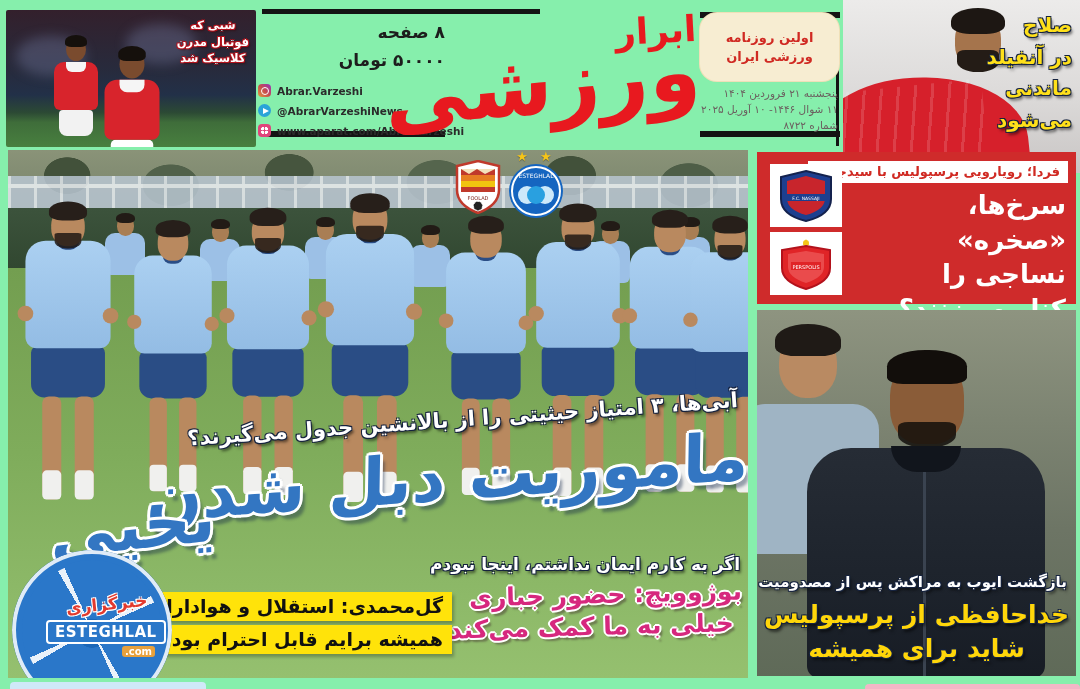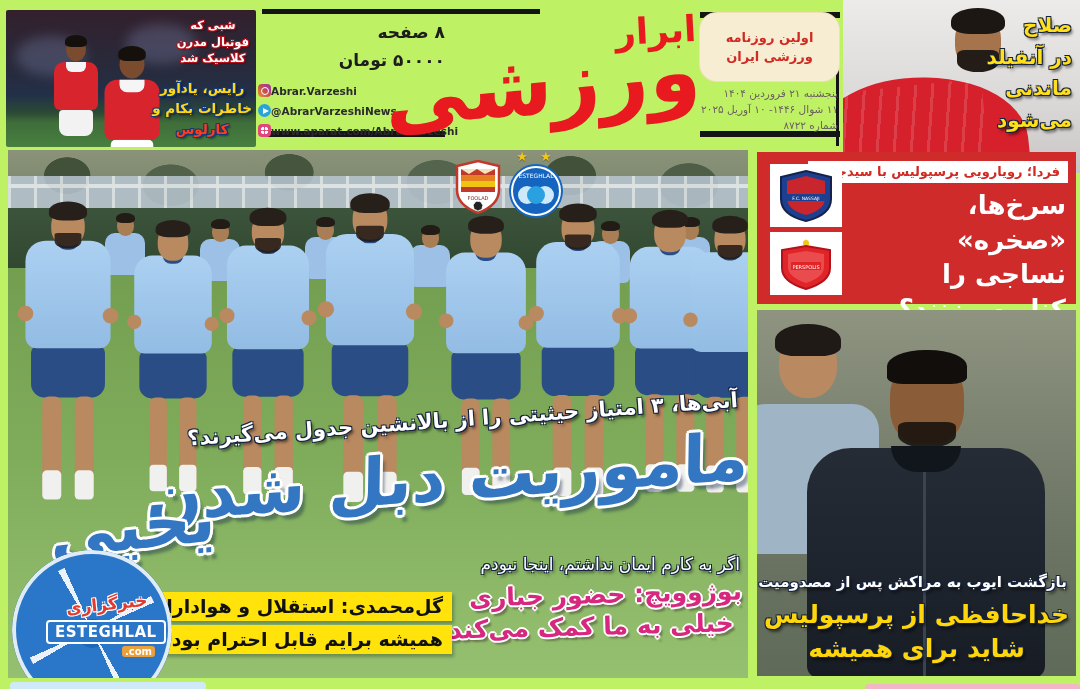--- a/index.html
+++ b/index.html
@@ -1,18 +1,18 @@
 <!DOCTYPE html>
 <html lang="fa"><head>
 <meta charset="utf-8">
 <style>
   * { margin:0; padding:0; box-sizing:border-box; }
   html,body { background:#fff; }
   body { font-family:"DejaVu Sans", sans-serif; }
-  #page { position:relative; width:1080px; height:689px; background:#bef264; overflow:hidden; }
+  #page { position:relative; width:1080px; height:689px; background:#86efac; overflow:hidden; }
 
   
   .rtl { direction:rtl; }
   .outline-dark { text-shadow:-1px -1px 0 #16233f,1px -1px 0 #16233f,-1px 1px 0 #16233f,1px 1px 0 #16233f,2px 3px 3px rgba(0,0,0,.55); }
   .outline-red { text-shadow:-1px -1px 0 #b3121c,1px -1px 0 #b3121c,-1px 1px 0 #b3121c,1px 1px 0 #b3121c,2px 2px 2px rgba(60,0,0,.5); }
   .outline-blue { text-shadow:-1px -1px 0 #143a78,1px -1px 0 #143a78,-1px 1px 0 #143a78,1px 1px 0 #143a78,2px 2px 2px rgba(0,0,40,.5); }
   .stroke-white { text-shadow:-2px -2px 0 #fff,2px -2px 0 #fff,-2px 2px 0 #fff,2px 2px 0 #fff,-3px 0 0 #fff,3px 0 0 #fff,0 -3px 0 #fff,0 3px 0 #fff,5px 7px 3px rgba(15,35,70,.4); }
   .stroke-white-sm { text-shadow:-1px -1px 0 #fff,1px -1px 0 #fff,-1px 1px 0 #fff,1px 1px 0 #fff,-2px 0 0 #fff,2px 0 0 #fff,0 -2px 0 #fff,0 2px 0 #fff,3px 4px 2px rgba(40,0,30,.35); }
 
   
@@ -33,21 +33,21 @@
   .ars-head { width:20px; height:23px; background:#7a4b2e; border-radius:50%; margin:0 auto 1px; position:relative; }
   .ars-head::before { content:""; position:absolute; top:-3px; left:-1px; right:-1px; height:12px; background:#15100c; border-radius:50% 50% 30% 30%; }
   .ars-legs { width:34px; height:26px; margin:0 auto; background:#f2f2f2; border-radius:4px 4px 8px 8px; }
   #ars-kicker { position:absolute; right:7px; top:7px; text-align:center; color:#fff; font-weight:bold; font-size:11.5px; line-height:1.45; }
   #ars-title { position:absolute; right:4px; top:68px; text-align:center; color:#ffd816; font-weight:bold; font-size:13.5px; line-height:1.5; }
   #ars-title .last { color:#ff3b1f; }
 
   
   #price-block { position:absolute; left:300px; top:18px; width:145px; text-align:right; color:#1d1d1d; font-weight:bold; font-size:17px; line-height:1.65; }
   #social-block { position:absolute; left:258px; top:82px; width:195px; }
-  .social-row { display:flex; align-items:center; height:17px; margin-bottom:3px; direction:ltr; }
+  .social-row { display:flex; align-items:center; gap:6px; height:17px; margin-bottom:3px; direction:ltr; }
   .social-row span.handle { font-size:10.5px; font-weight:bold; color:#2b2b2b; letter-spacing:0; }
   .sicon { width:13px; height:13px; border-radius:4px; display:inline-flex; align-items:center; justify-content:center; flex:0 0 13px; }
   .sicon.insta { background:linear-gradient(45deg,#e09b3d,#c74c4d,#962fbf); position:relative; }
   .sicon.insta::before { content:""; width:6px; height:6px; border:1.4px solid #fff; border-radius:50%; }
   .sicon.tg { background:#2aa3d8; border-radius:50%; position:relative; }
   .sicon.tg::before { content:""; width:0; height:0; border-left:6px solid #fff; border-top:3px solid transparent; border-bottom:3px solid transparent; margin-left:2px; }
   .sicon.aparat { background:#e0457b; position:relative; }
   .sicon.aparat::before { content:""; width:7px; height:7px; background:
       radial-gradient(circle at 25% 25%, #fff 1.6px, transparent 1.8px),
       radial-gradient(circle at 75% 25%, #fff 1.6px, transparent 1.8px),
@@ -143,21 +143,21 @@
   #club-foolad { position:absolute; left:447px; top:10px; z-index:4; }
   #club-esteghlal { position:absolute; left:500px; top:0px; z-index:4; text-align:center; }
   #club-esteghlal .stars { color:#f5c518; font-size:13px; letter-spacing:4px; line-height:1; text-shadow:0 1px 1px rgba(0,0,0,.3); }
 
   #overline { position:absolute; right:10px; top:238px; z-index:5; transform:rotate(-4deg); transform-origin:right center;
     color:#fff; font-weight:bold; font-size:21px; white-space:nowrap; direction:rtl; }
   #headline-1 { position:absolute; right:0px; top:268px; z-index:5; transform:rotate(-4deg) skewX(-5deg); transform-origin:right center;
     color:#3376c2; font-weight:bold; font-size:66px; white-space:nowrap; direction:rtl; }
   #headline-2 { position:absolute; left:42px; top:338px; z-index:5; transform:rotate(-6deg) skewX(-5deg);
     color:#3376c2; font-weight:bold; font-size:66px; white-space:nowrap; direction:rtl; }
-  #quote-kicker { position:absolute; right:8px; top:404px; z-index:5; color:#fff; font-weight:normal; font-size:17px; white-space:nowrap; direction:rtl; }
+  #quote-kicker { position:absolute; right:8px; top:404px; z-index:5; color:#fff; font-weight:bold; font-size:17px; white-space:nowrap; direction:rtl; }
   #quote-1 { position:absolute; right:6px; top:430px; z-index:5; color:#d6287e; font-weight:bold; font-size:25px; white-space:nowrap; direction:rtl; transform:rotate(-1.5deg); }
   #quote-2 { position:absolute; right:14px; top:462px; z-index:5; color:#d6287e; font-weight:bold; font-size:25px; white-space:nowrap; direction:rtl; transform:rotate(-1.5deg); }
   #sub-block { position:absolute; right:296px; top:442px; z-index:5; text-align:right; direction:rtl; }
   #sub-block .ybar { display:inline-block; background:#ffe30a; color:#111; font-weight:bold; font-size:19px; padding:3px 9px 4px; margin-bottom:4px; box-shadow:2px 3px 3px rgba(0,0,0,.25); }
 
   #watermark { position:absolute; left:4px; top:400px; width:160px; height:160px; z-index:6; }
   #wm-ball { position:absolute; inset:0; border-radius:50%;
     background:
       radial-gradient(26px 26px at 50% 52%, #1b67b8 55%, transparent 57%),
       radial-gradient(circle at 50% 50%, #2a77c9 0 64%, #1b5fa8 65% 100%);
@@ -192,25 +192,20 @@
     <div class="ars-player" style="left:104px;top:52px;transform:scale(1.25)">
       <div class="ars-head"></div>
         <div class="ars-shirt"></div>
         <div class="ars-legs" style="background:#fff"></div>
     </div>
     <div id="ars-kicker" class="rtl outline-red">
       <div>شبی که</div>
       <div>فوتبال مدرن</div>
       <div>کلاسیک شد</div>
     </div>
-    <div id="ars-title" class="rtl outline-blue">
-      <div>رایس، یادآور</div>
-      <div>خاطرات بکام و</div>
-      <div class="last">کارلوس</div>
-    </div>
   </div>
 
   <div id="price-block" class="rtl">
     <div>۸ صفحه</div>
     <div>۵۰۰۰۰ تومان</div>
   </div>
   <div id="social-block">
     <div class="social-row">
       <span class="sicon insta"></span>
       <span class="handle">Abrar.Varzeshi</span>

